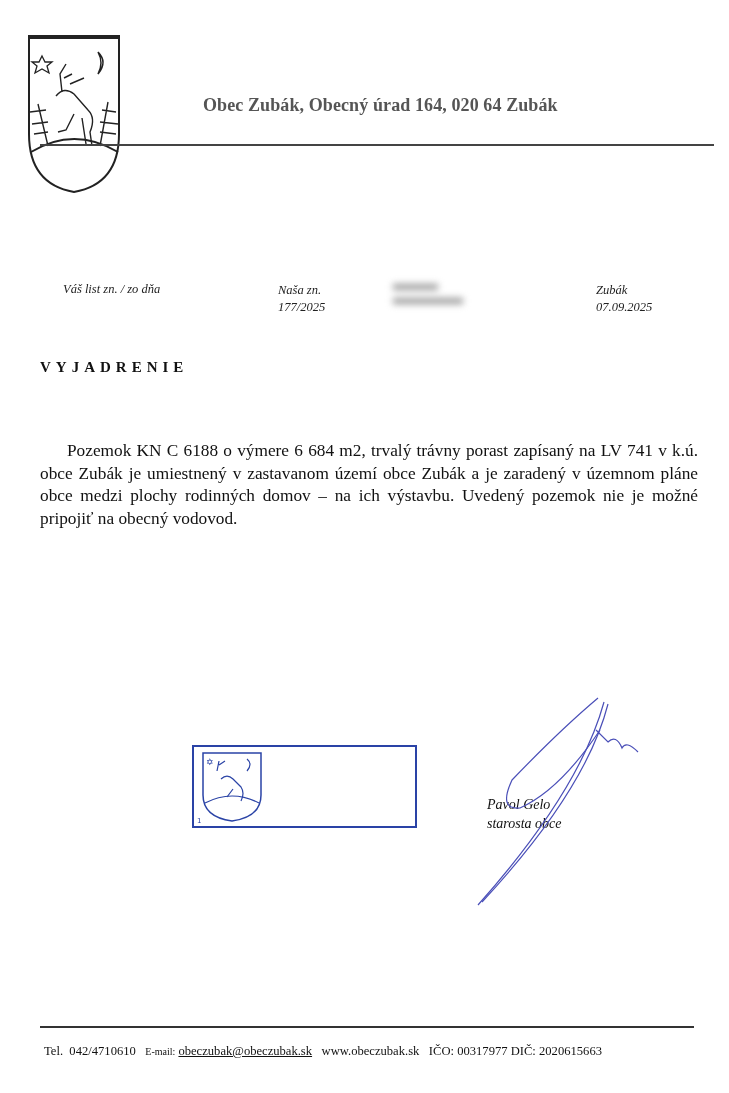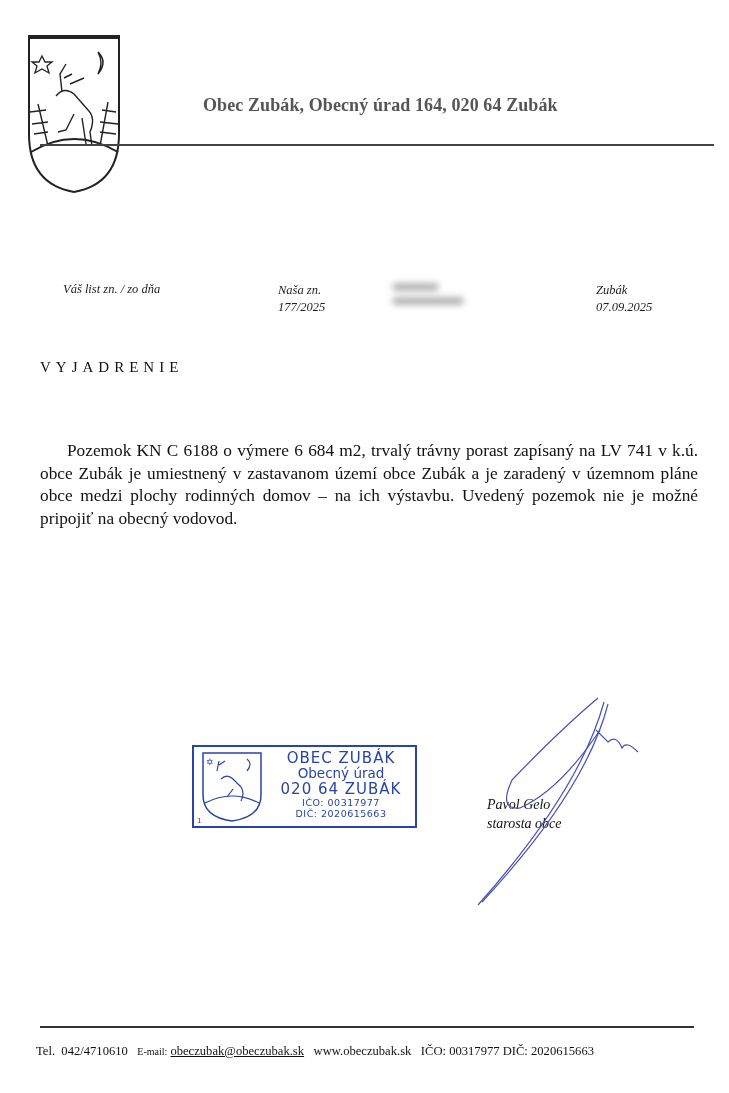--- a/index.html
+++ b/index.html
@@ -8,36 +8,36 @@
   .abs { position: absolute; }
   #crest { left: 26px; top: 34px; width: 96px; height: 160px; }
   #hdr-title { left: 203px; top: 95px; font-size: 18px; font-weight: bold; color: #555; white-space: nowrap; letter-spacing: 0.1px; }
   #hdr-line { left: 40px; top: 144px; width: 674px; height: 2px; background: #444; }
   .meta { font-style: italic; font-size: 12.5px; line-height: 17px; color: #222; margin-left: 23px; }
   #meta-your { left: 40px; top: 281px; }
   #meta-our { left: 255px; top: 282px; }
   #meta-blur { left: 393px; top: 280px; width: 70px; height: 34px; filter: blur(3.5px); }
   #meta-blur div { height: 6px; background: #9a9a9a; margin: 4px 0 8px; }
   #meta-place { left: 573px; top: 282px; }
-  #doc-title { left: 40px; top: 359px; font-size: 15px; font-weight: normal; letter-spacing: 5px; color: #111; }
+  #doc-title { left: 40px; top: 359px; font-size: 15px; font-weight: bold; letter-spacing: 5px; color: #111; }
   #body { left: 40px; top: 440px; width: 658px; font-size: 17.3px; line-height: 22.5px; color: #111; }
   #body p { margin: 0 0 2.5px 0; text-indent: 27px; text-align: justify; text-align-last: left; }
   #body p.first { text-indent: 64px; }
   #stamp { left: 192px; top: 745px; width: 225px; height: 83px; border: 2px solid #2a43a6;
            color: #2a43a6; font-family: "DejaVu Sans", sans-serif; box-sizing: border-box; }
   #stamp-crest { position: absolute; left: 7px; top: 4px; width: 62px; height: 72px; }
   #stamp-text { position: absolute; left: 72px; top: 3px; width: 150px; text-align: center; }
   .st-big { font-size: 15px; line-height: 16px; letter-spacing: 1px; }
   .st-mid { font-size: 13.5px; line-height: 15px; }
   .st-small { font-size: 9.5px; line-height: 11px; letter-spacing: 0.5px; }
   #stamp-num { position: absolute; left: 3px; bottom: 1px; font-size: 7px; }
   #signer { left: 487px; top: 795px; font-style: italic; font-size: 14px; line-height: 19px; }
   #signature { left: 470px; top: 690px; width: 200px; height: 225px; }
   #foot-line { left: 40px; top: 1026px; width: 654px; height: 2px; background: #333; }
-  #footer { left: 36px; top: 1044px; font-size: 12.6px; white-space: nowrap; color: #111; }
+  #footer { left: 44px; top: 1044px; font-size: 12.6px; white-space: nowrap; color: #111; }
   #footer span { margin-right: 0; }
   .sc { font-size: 10px; }
   .u { text-decoration: underline; }
 </style>
 </head>
 <body>
 
 <svg id="crest" class="abs" viewBox="0 0 96 160">
   <path d="M3 2 H93 V100 Q93 150 48 158 Q3 150 3 100 Z" fill="#fff" stroke="#222" stroke-width="2"></path>
   <line x1="3" y1="4" x2="93" y2="4" stroke="#222" stroke-width="2"></line>
@@ -74,27 +74,20 @@
   <p>Pozemok KN C 6188 o výmere 6 684 m2, trvalý trávny porast zapísaný na LV 741 v k.ú. obce Zubák je  umiestnený v zastavanom území obce Zubák  a  je zaradený v územnom pláne obce medzi plochy rodinných domov – na ich výstavbu.  Uvedený pozemok nie je možné pripojiť na obecný vodovod.</p>
 </div>
 
 <div id="stamp" class="abs">
   <svg id="stamp-crest" viewBox="0 0 62 72">
     <path d="M2 2 H60 V44 Q60 66 31 70 Q2 66 2 44 Z" fill="none" stroke="#2a43a6" stroke-width="1.5"></path>
     <path d="M4 52 Q31 38 58 52" fill="none" stroke="#2a43a6" stroke-width="1.2"></path>
     <path d="M20 28 Q26 22 32 28 L40 36 Q44 42 40 50 M32 38 L26 46 M16 20 L18 10 M18 14 L24 10 M46 8 Q52 13 46 20" fill="none" stroke="#2a43a6" stroke-width="1.2"></path>
     <text x="5" y="14" font-size="9" fill="#2a43a6">✡</text>
   </svg>
-  <div id="stamp-text">
-    <div class="st-big">OBEC ZUBÁK</div>
-    <div class="st-mid">Obecný úrad</div>
-    <div class="st-big">020 64 ZUBÁK</div>
-    <div class="st-small">IČO: 00317977</div>
-    <div class="st-small">DIČ: 2020615663</div>
-  </div>
   <div id="stamp-num">1</div>
 </div>
 
 <div id="signer" class="abs">
   <div>Pavol Gelo</div>
   <div>starosta obce</div>
 </div>
 
 <svg id="signature" class="abs" viewBox="0 0 200 225">
   <g fill="none" stroke="#4a4fb8" stroke-width="1.2">

